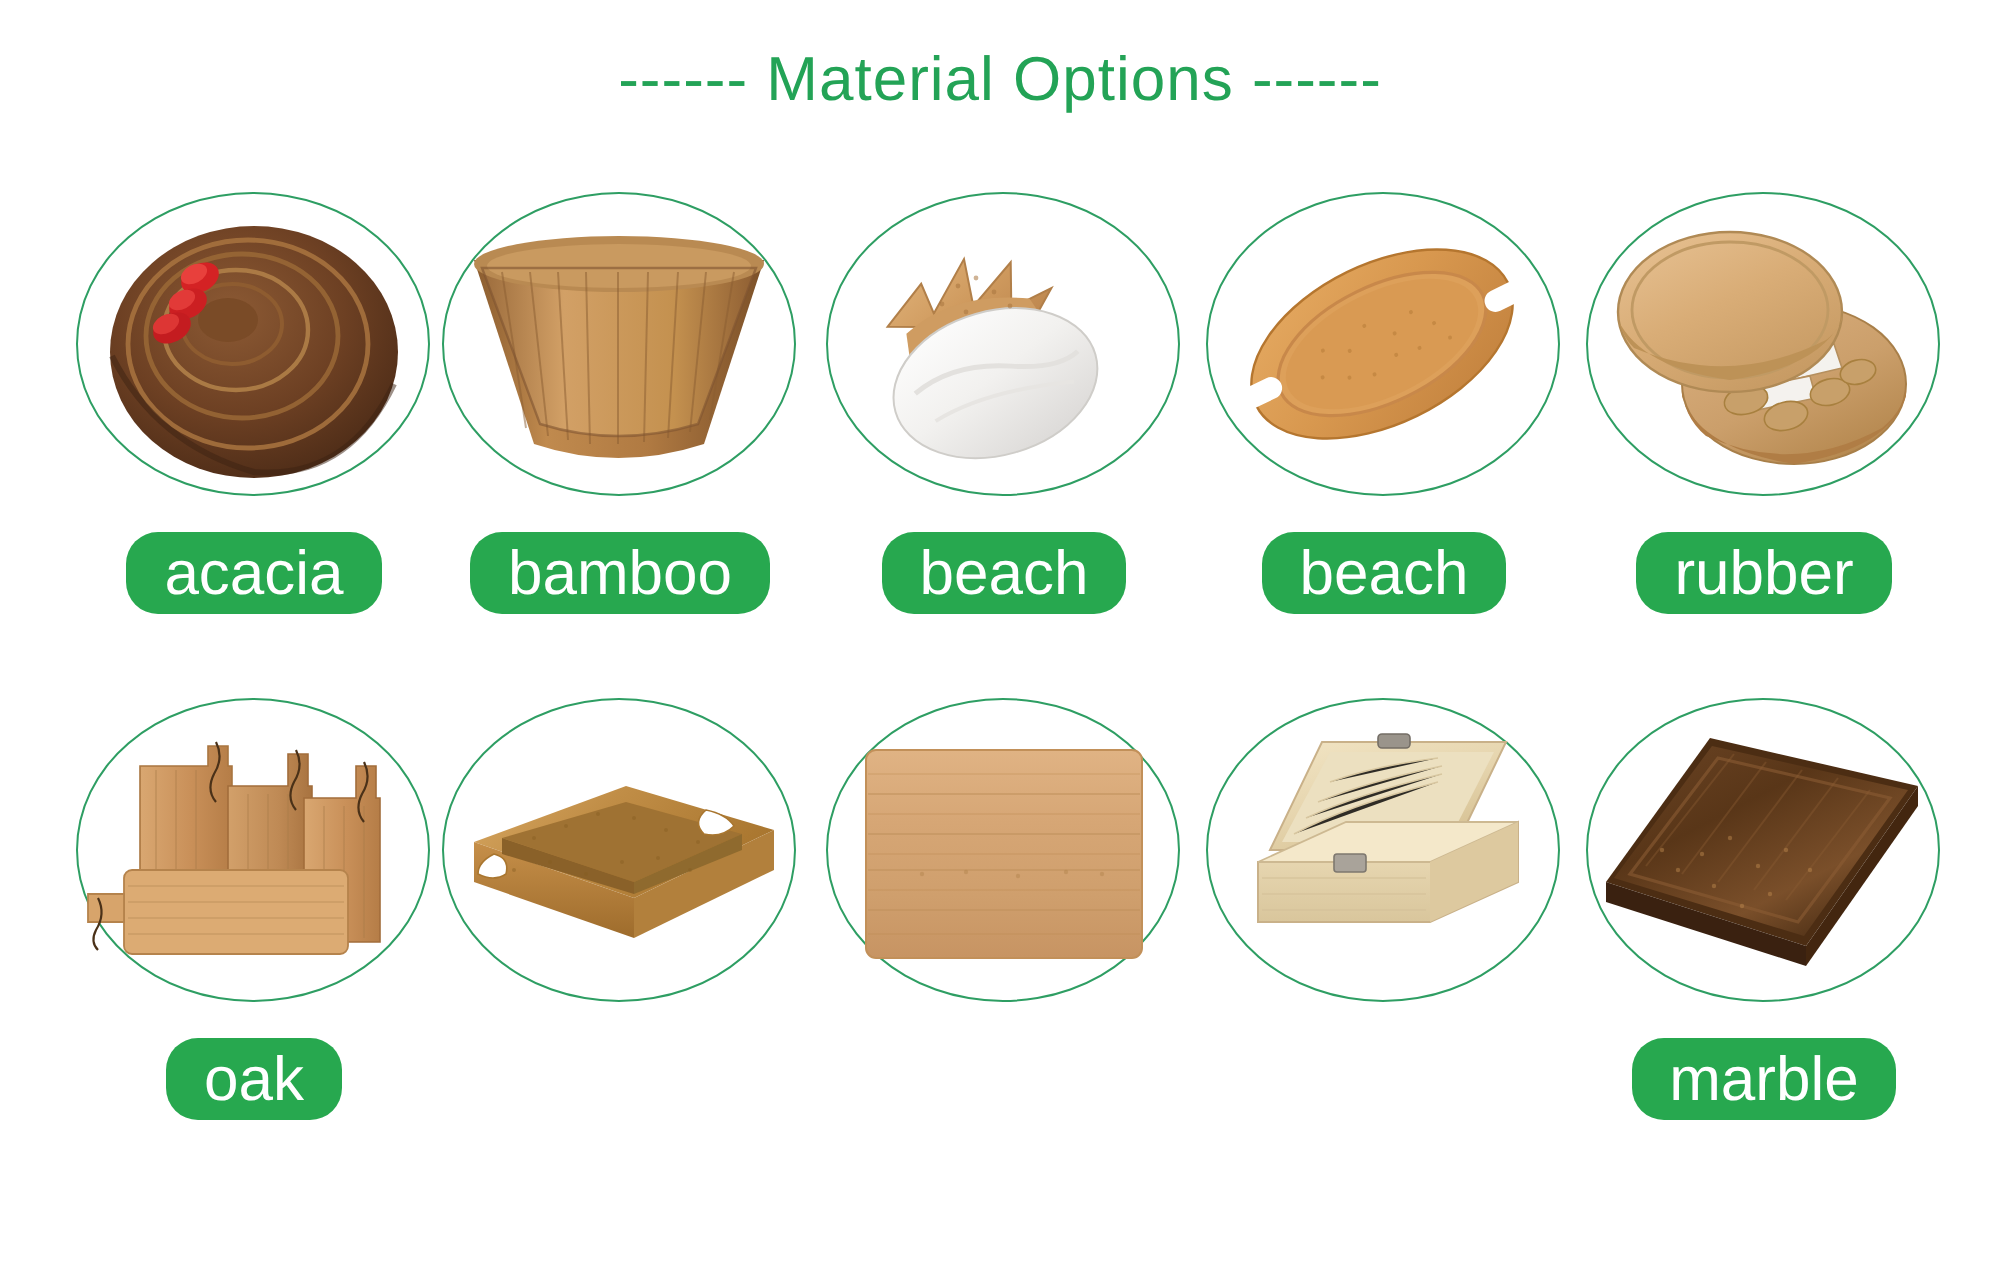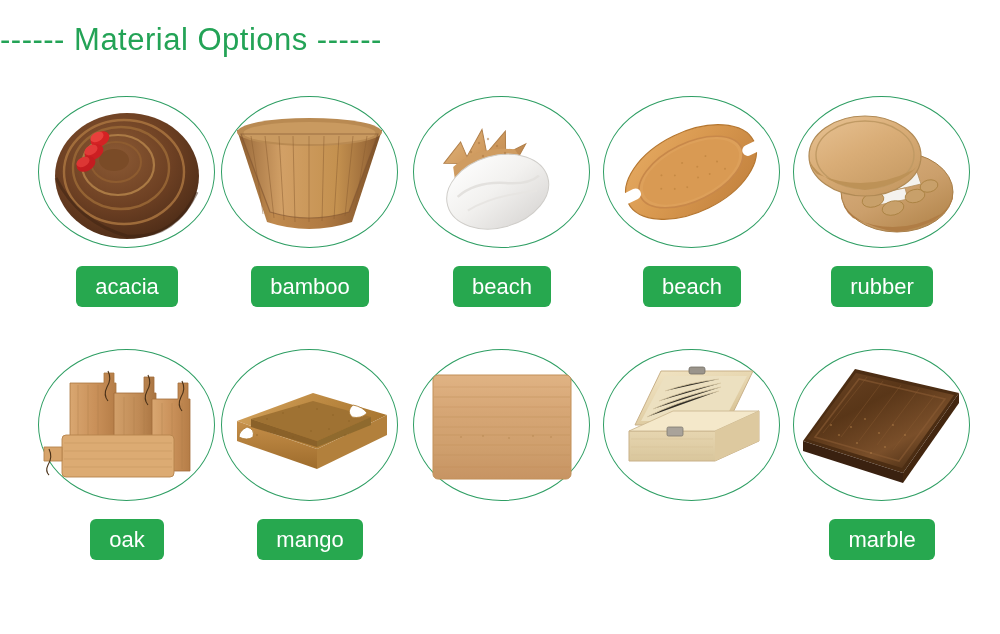--- a/index.html
+++ b/index.html
@@ -21,20 +21,21 @@
     height: 634px;
     background: #ffffff;
   }
 
   
   .title-bar {
     position: absolute;
     top: 22px;
     left: 0;
     width: 1000px;
+    text-align: center;
   }
   .title-text {
     display: inline-block;
     font-size: 31px;
     font-weight: 400;
     letter-spacing: 0.5px;
     color: #23a356;
     white-space: pre;
     font-family: "Liberation Sans", sans-serif;
   }
@@ -97,22 +98,22 @@
     position: absolute;
     left: 0;
     top: 180px;
     width: 200px;
     display: flex;
     justify-content: center;
   }
   .pill {
     background: #27a84f;
     color: #ffffff;
-    border-radius: 6px;
-    font-size: 22px;
+    border-radius: 16px;
+    font-size: 31px;
     line-height: 41px;
     height: 41px;
     padding: 0 19px;
     white-space: nowrap;
     font-family: "Liberation Sans", sans-serif;
     font-weight: 400;
     text-align: center;
   }
 </style>
 </head>
@@ -416,23 +417,20 @@
                 <circle cx="54" cy="82" r="1"></circle>
                   <circle cx="72" cy="88" r="1"></circle>
                 <circle cx="90" cy="82" r="1"></circle>
                   <circle cx="108" cy="80" r="1"></circle>
                 <circle cx="36" cy="86" r="1"></circle>
                   <circle cx="124" cy="86" r="1"></circle>
               </g>
             </svg>
           </div>
         </div>
-        <div class="label-wrap">
-          <span class="pill">mango</span>
-        </div>
       </div>
 
       <div class="cell" style="left:402px;">
         <div class="media">
           <div class="ellipse-frame"></div>
           <div class="photo">
             <svg viewBox="0 0 177 152">
               <defs>
                 <linearGradient id="mapleG" x1="0" y1="0" x2="0" y2="1">
                   <stop offset="0%" stop-color="#e0b384"></stop>

